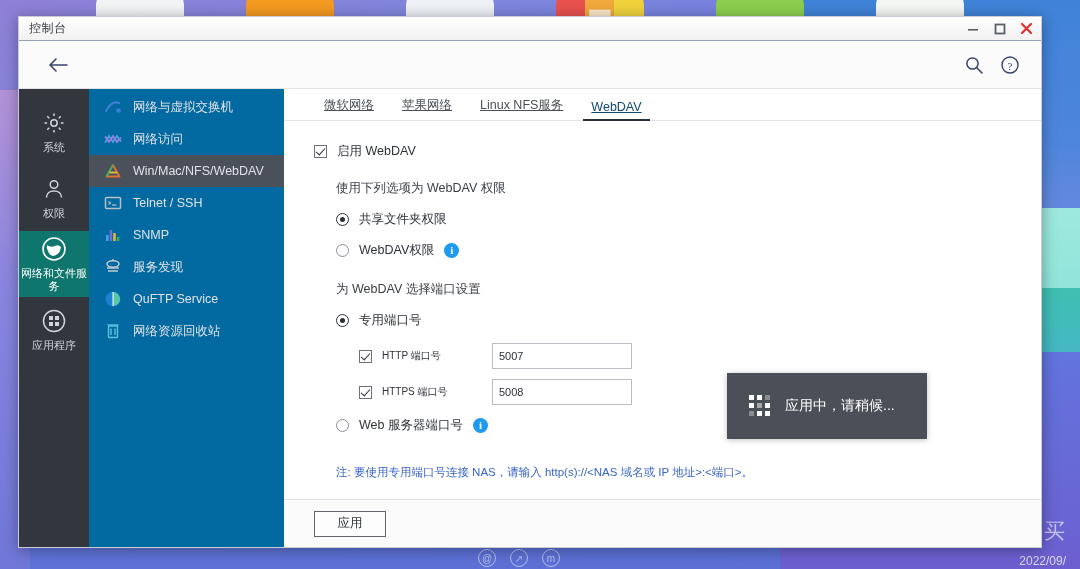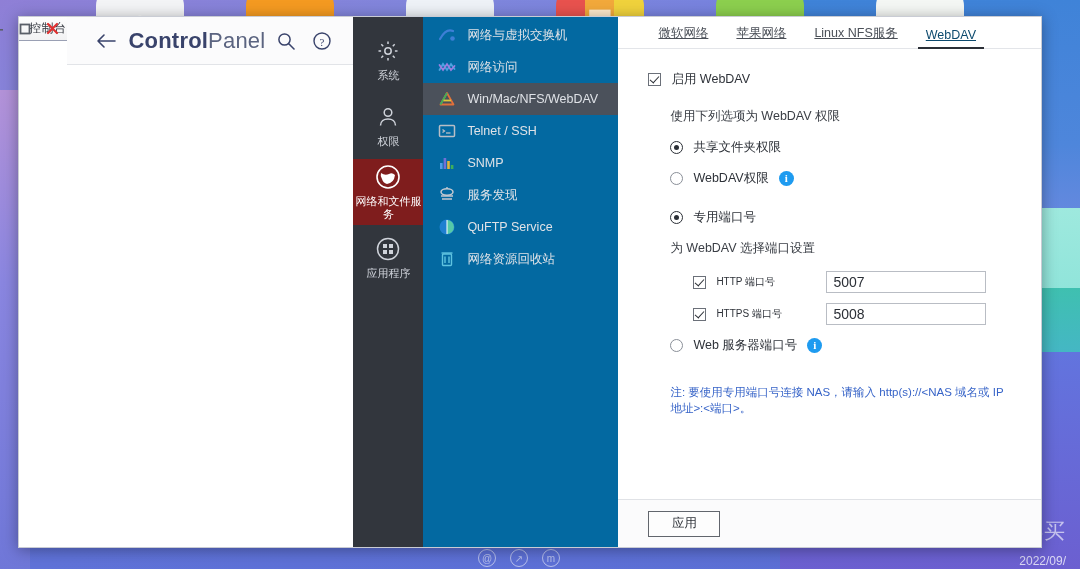--- a/index.html
+++ b/index.html
@@ -50,21 +50,21 @@
     line-height: 30px;
   }
 
   
   #window {
     position: absolute; left: 18px; top: 16px;
     width: 1024px; height: 532px;
     background: #ffffff;
     box-shadow: 0 2px 14px rgba(0,0,0,.35);
     border: 1px solid #c9ccd4;
-    display: flex; flex-direction: row;
+    display: flex; flex-direction: column;
   }
 
   
   #titlebar {
     height: 24px; flex: none;
     background: linear-gradient(180deg,#fdfdfd 0%,#f2f2f3 100%);
     border-bottom: 1px solid #9aa0b4;
     display: flex; align-items: center;
     padding: 0 0 0 10px;
     position: relative;
@@ -97,21 +97,21 @@
   #rail {
     width: 70px; flex: none; background: #32363d;
     padding-top: 10px;
   }
   .rail-item {
     height: 66px; display: flex; flex-direction: column;
     align-items: center; justify-content: center; gap: 5px;
     color: #c7cbd2; cursor: default;
   }
   .rail-item .rlabel { font-size: 11px; line-height: 13px; text-align: center; color: #cfd3da; }
-  .rail-item.active { background: #7f1d1d; }
+  .rail-item.active { background: #0f766e; }
   .rail-item.active .rlabel { color: #fff; }
   .rail-item .ricon { width: 26px; height: 26px; display: flex; align-items: center; justify-content: center; }
 
   
   #subnav { width: 195px; flex: none; background: #0369a1; padding-top: 2px; }
   .nav-item {
     height: 32px; display: flex; align-items: center; gap: 10px;
     padding: 0 10px 0 14px; color: #dfe2e7; font-size: 12.5px; cursor: default;
   }
   .nav-item.active { background: #4b515b; }
@@ -167,22 +167,22 @@
 
   .info {
     width: 15px; height: 15px; border-radius: 50%; background: #1e9bf0;
     color: #fff; font-size: 11px; font-weight: 700; line-height: 15px;
     text-align: center; margin-left: 10px; flex: none;
     font-family: "Liberation Serif", serif;
   }
 
   .portlabel { font-size: 10px; color: #2e3239; width: 110px; }
   .ptxt {
-    width: 160px; height: 22px; border: 1px solid #b9bdc4; background: #fff;
-    font-size: 14px; color: #2b2f36; padding: 4px 6px; outline: none;
+    width: 140px; height: 22px; border: 1px solid #b9bdc4; background: #fff;
+    font-size: 11px; color: #2b2f36; padding: 12px 6px; outline: none;
     font-family: "Liberation Sans", sans-serif;
   }
 
   .note { font-size: 11.5px; color: #3764c8; margin-top: 30px; line-height: 16px; }
 
   
   #toast {
     position: absolute; left: 443px; top: 252px;
     width: 200px; height: 66px; background: #4b4f57;
     display: flex; align-items: center; gap: 14px; padding-left: 22px;
@@ -293,23 +293,20 @@
           </svg>
       </div>
     </div>
   </div>
 
   <div id="header">
     <div id="backArrow">
       <svg width="22" height="18" viewBox="0 0 22 18">
         <path d="M20 9 H3 M9 3 L3 9 L9 15" fill="none" stroke="#39436b" stroke-width="1.6" stroke-linecap="round" stroke-linejoin="round"></path>
       </svg>
-    </div>
-    <div id="appTitle">
-      <span class="b">Control</span><span>Panel</span>
     </div>
     <div class="hspacer"></div>
     <div class="hicon">
       <svg width="20" height="20" viewBox="0 0 20 20">
         <circle cx="8.5" cy="8.5" r="5.6" fill="none" stroke="#39436b" stroke-width="1.5"></circle>
         <path d="M12.8 12.8 L18 18" stroke="#39436b" stroke-width="1.6" stroke-linecap="round"></path>
       </svg>
     </div>
     <div class="hicon">
       <svg width="20" height="20" viewBox="0 0 20 20">
@@ -482,26 +479,26 @@
           <span class="lbl">共享文件夹权限</span>
         </div>
 
         <div class="row indent1" style="margin-bottom:22px;">
           <span class="rb"></span>
           <span class="lbl">WebDAV权限</span>
           <span class="info">i</span>
         </div>
 
         <div class="row mb14 indent1">
+          <span class="lbl-sub">为 WebDAV 选择端口设置</span>
+        </div>
+
+        <div class="row mb14 indent1">
           <span class="rb on"></span>
           <span class="lbl">专用端口号</span>
-        </div>
-
-        <div class="row mb14 indent1">
-          <span class="lbl-sub">为 WebDAV 选择端口设置</span>
         </div>
 
         <div class="row indent2" style="margin-bottom:10px;">
           <span class="cb checked"></span>
           <span class="portlabel">HTTP 端口号</span>
           <input class="ptxt" type="text" value="5007" style="">
         </div>
 
         <div class="row indent2" style="margin-bottom:12px;">
           <span class="cb checked"></span>

